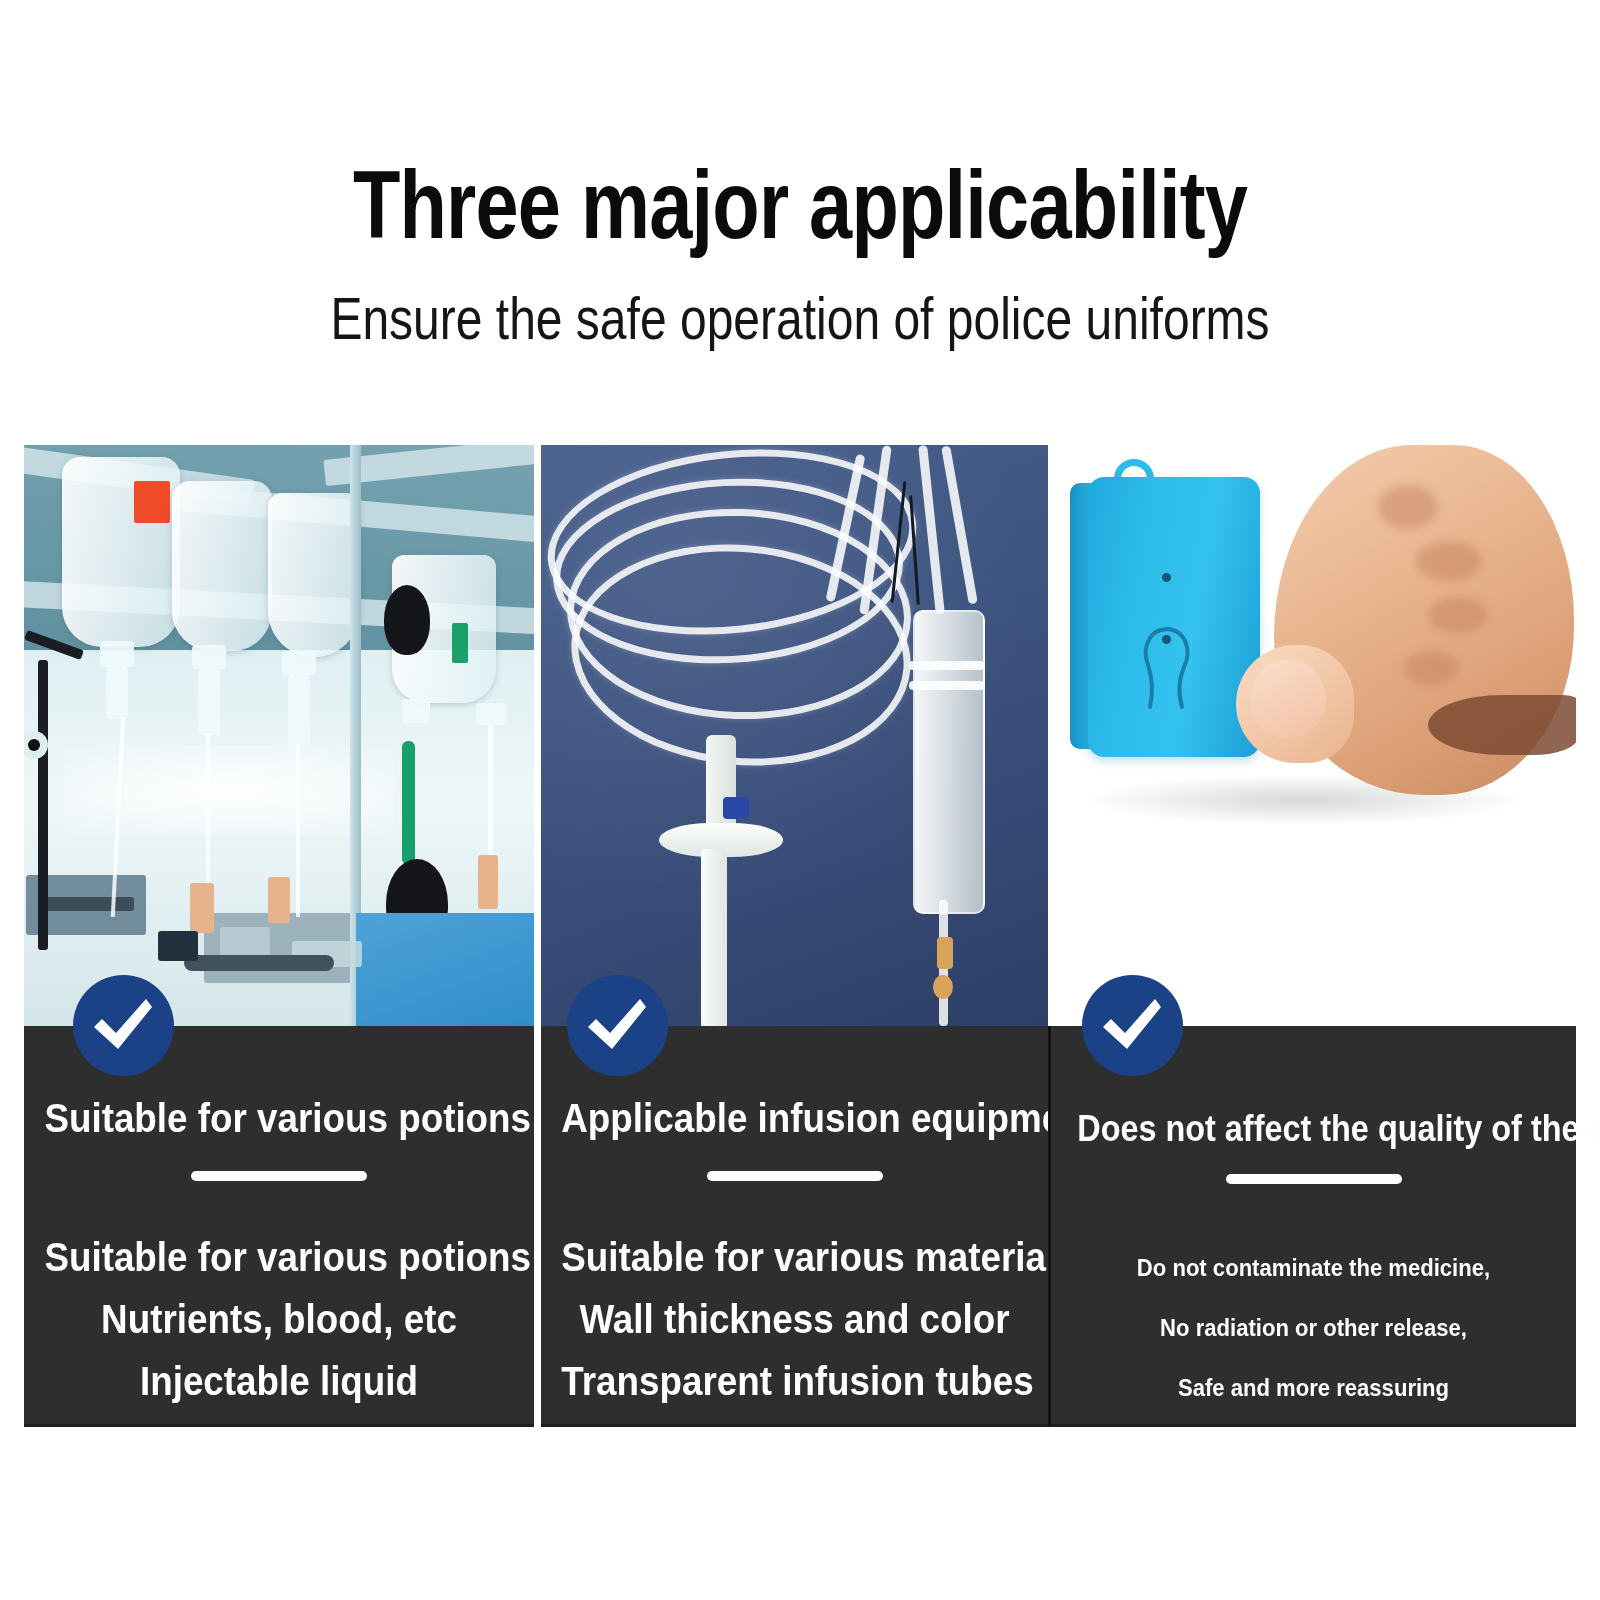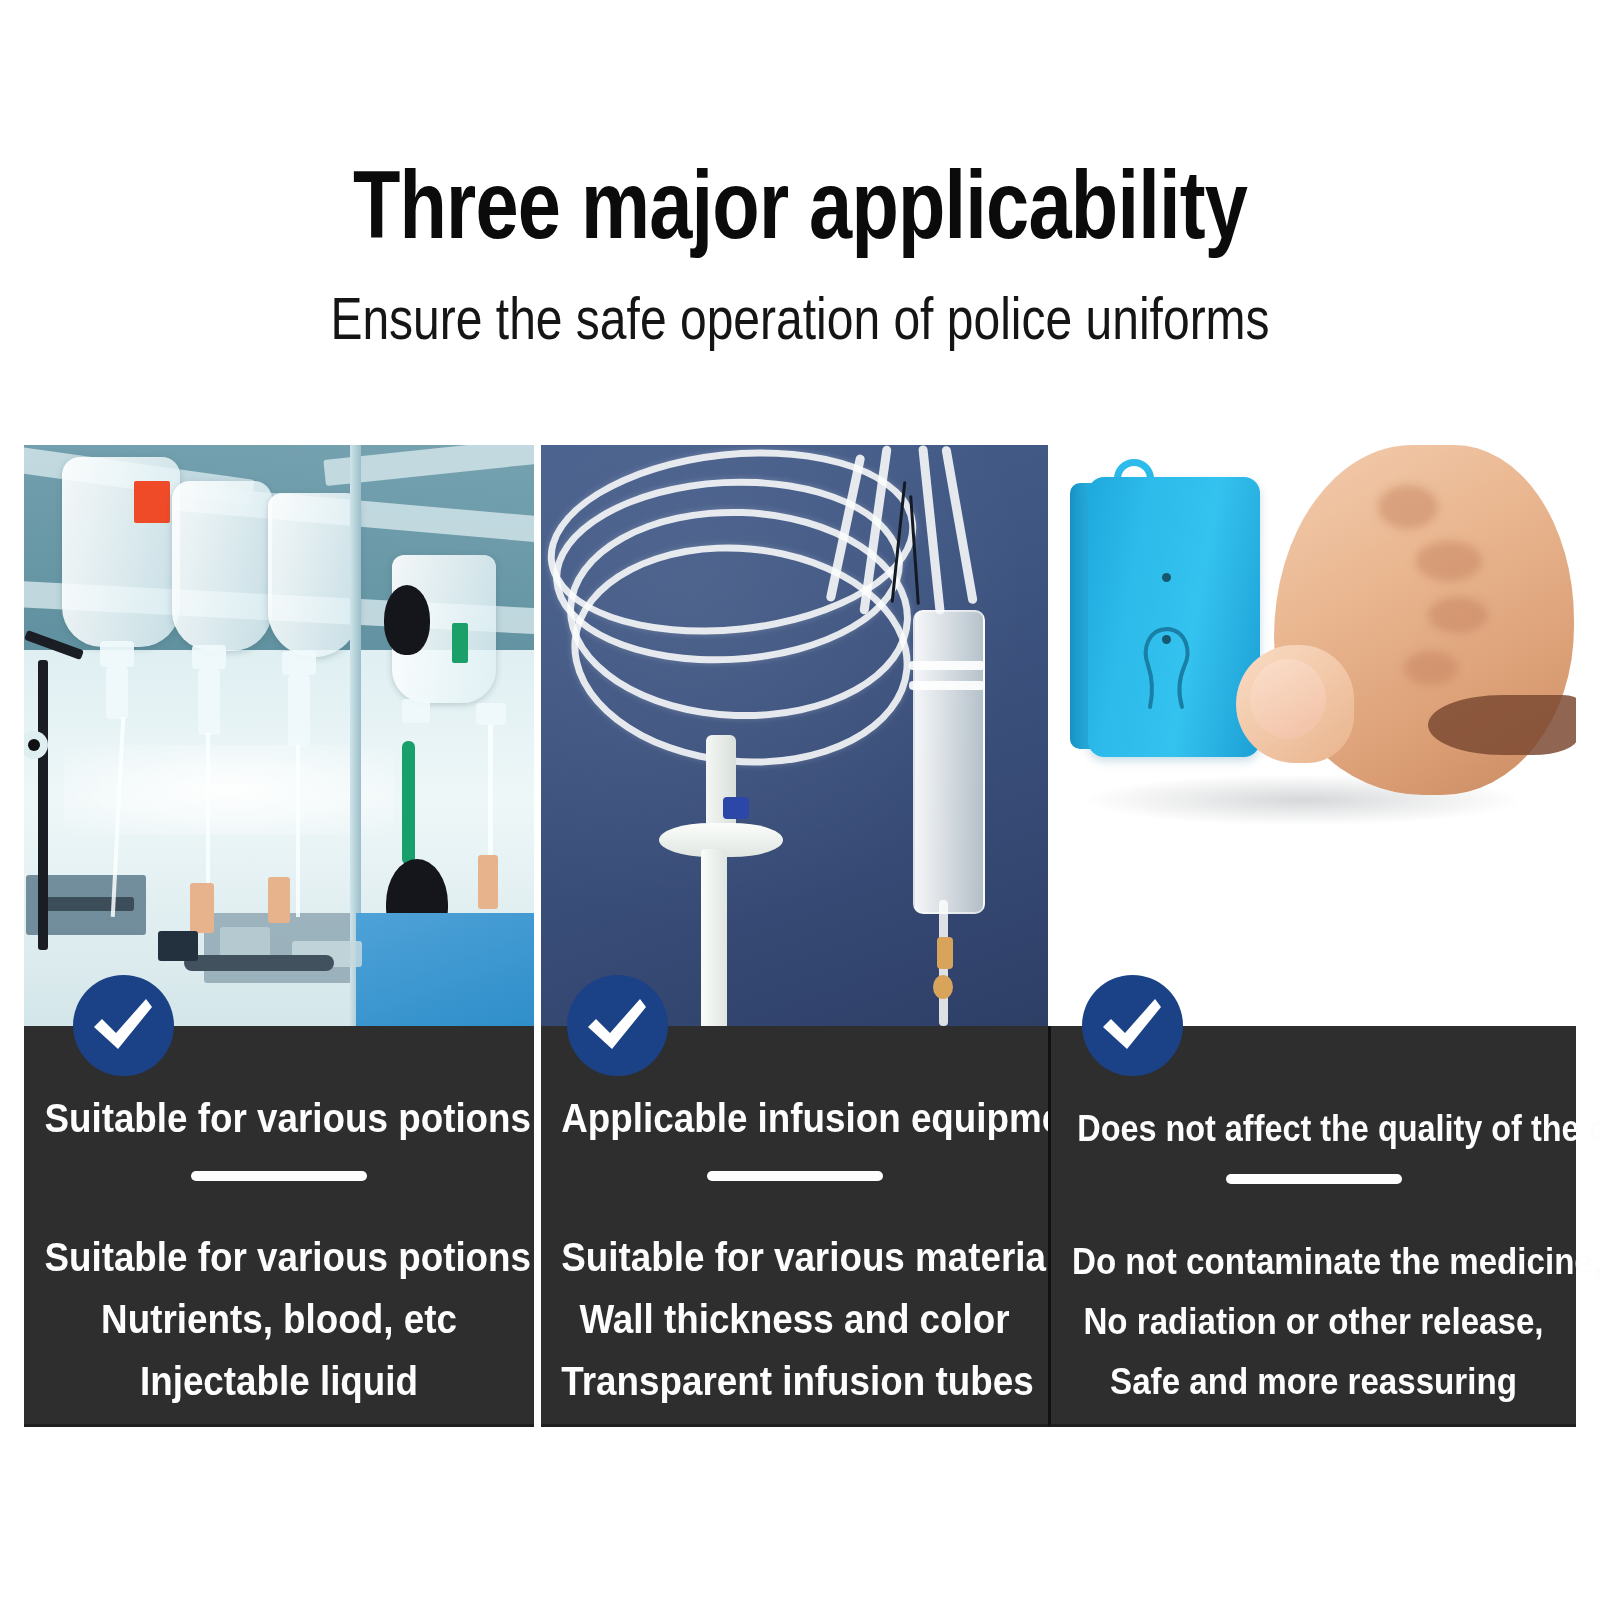--- a/index.html
+++ b/index.html
@@ -91,21 +91,21 @@
   .panel.p1 .divider,.panel.p2 .divider{top:145px;}
   .panel.p3 .divider{top:148px;}
 
   .cap-lines{
     position:absolute;left:0;right:0;
     text-align:center;
     color:#fdfdfd;
     font-weight:bold;
   }
   .panel.p1 .cap-lines,.panel.p2 .cap-lines{top:200px;font-size:40px;line-height:62px;}
-  .panel.p3 .cap-lines{top:206px;font-size:36px;line-height:60px;}
+  .panel.p3 .cap-lines{top:212px;font-size:24px;line-height:60px;}
   .cap-lines div{transform:scaleX(0.92);white-space:nowrap;}
 
   
   .ph1{background:linear-gradient(170deg,#7fa9b6 0%,#9dc3cd 18%,#cfe2e8 45%,#bcd6de 70%,#88b0c0 100%);}
   .ph1 .ceil{position:absolute;left:0;top:0;width:100%;height:215px;
     background:linear-gradient(185deg,#76a2b0,#5f909f);}
   .ph1 .ceilbar{position:absolute;height:26px;background:#cfe3e8;opacity:.85;border-radius:3px;}
   .ph1 .wall{position:absolute;left:0;top:205px;width:100%;height:376px;
     background:linear-gradient(180deg,#dfeff2 0%,#eef7f8 40%,#d4e6ea 100%);}
   .ph1 .glow{position:absolute;left:40px;top:300px;width:330px;height:90px;

